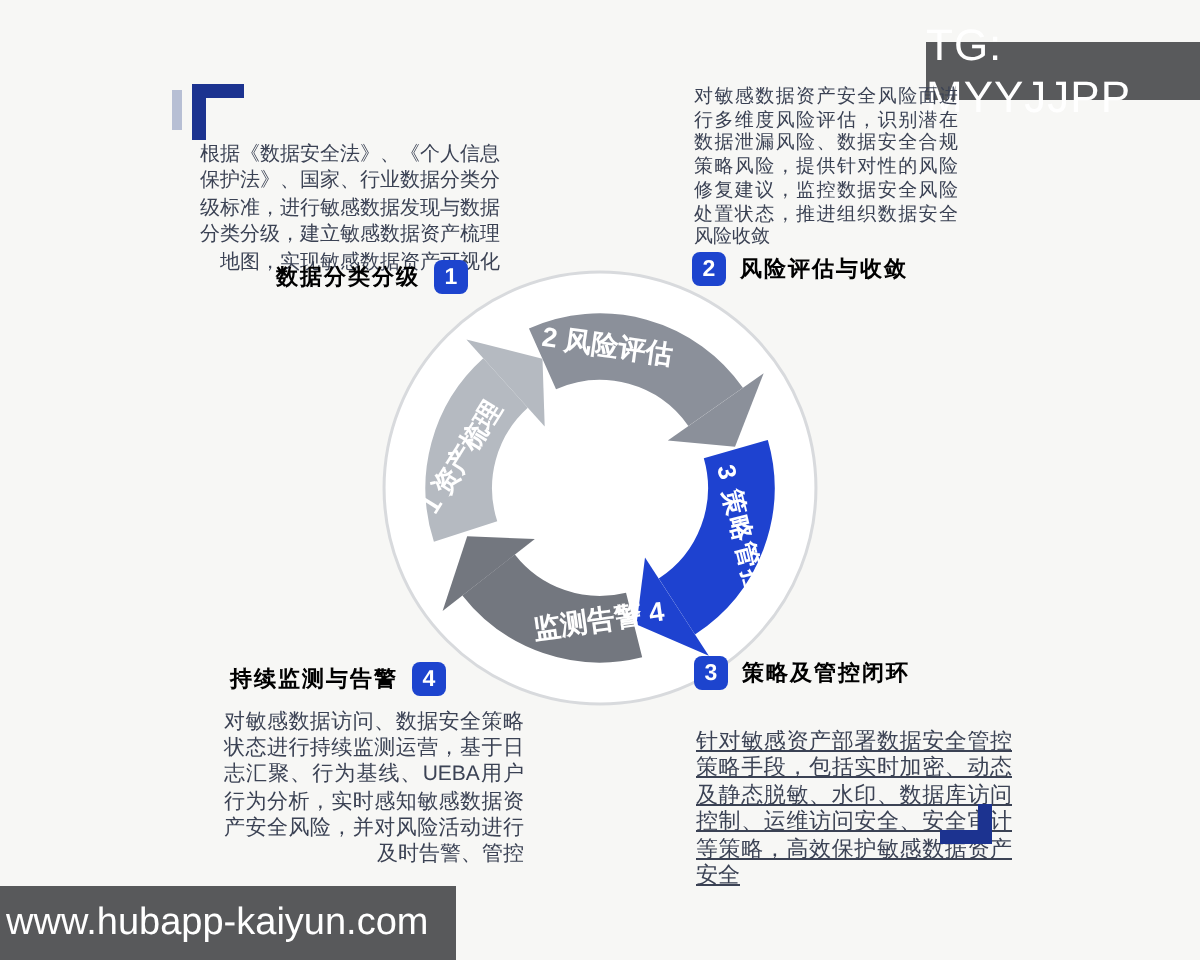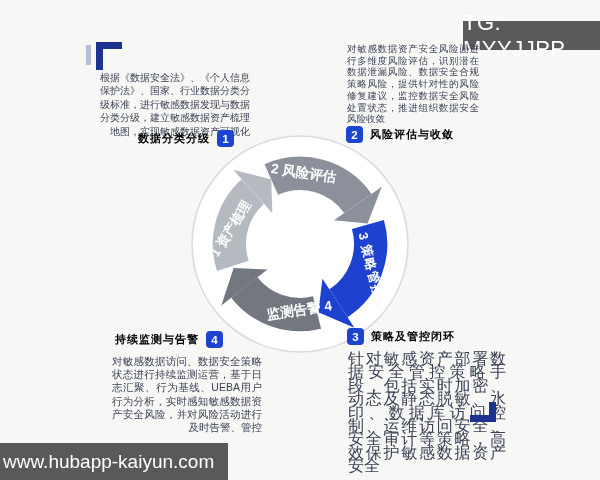--- a/index.html
+++ b/index.html
@@ -26,21 +26,21 @@
   .quote-open .dark{position:absolute;left:10px;top:0;width:19px;height:21px;
     border-left:7px solid #1c3390;border-top:7px solid #1c3390;}
   .quote-close{position:absolute;left:470px;top:402px;width:19px;height:13px;
     border-right:7px solid #1c3390;border-bottom:7px solid #1c3390;}
   
   .para{position:absolute;color:#3b4254;text-align:justify;margin:0;}
   .para.last-right{text-align-last:right;}
   .para-tl{left:100px;top:52px;width:150px;font-size:10px;line-height:13.4px;margin-top:19px;}
   .para-tr{left:347px;top:43px;width:132px;font-size:9.5px;line-height:11.7px;}
   .para-bl{left:112px;top:355px;width:150px;font-size:10.5px;line-height:13.2px;}
-  .para-br{left:348px;top:352px;width:158px;font-size:16px;line-height:13.4px;}
+  .para-br{left:348px;top:365px;width:158px;font-size:11px;line-height:13.4px;text-decoration:underline;}
   
   .heading{position:absolute;display:flex;align-items:center;gap:7px;}
   .heading .title{color:#000000;font-size:11px;font-weight:700;letter-spacing:1px;white-space:nowrap;}
   .badge{
     width:17px;height:17px;border-radius:4px;background:#1d44ce;color:#fff;
     font-size:11.5px;font-weight:700;display:flex;align-items:center;justify-content:center;
     flex:0 0 auto;
   }
   .heading-tl{left:138px;top:130px;}
   .heading-tr{left:346px;top:126px;}

